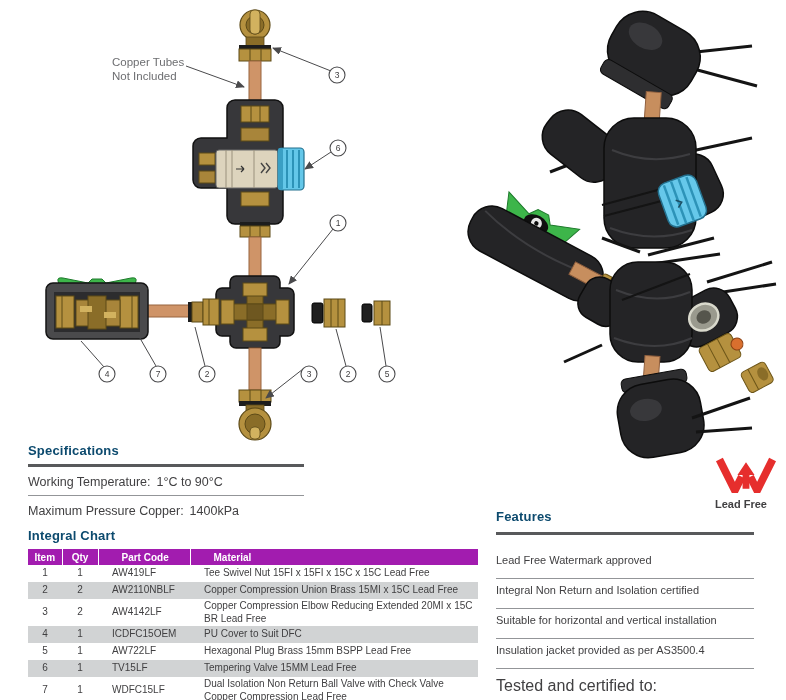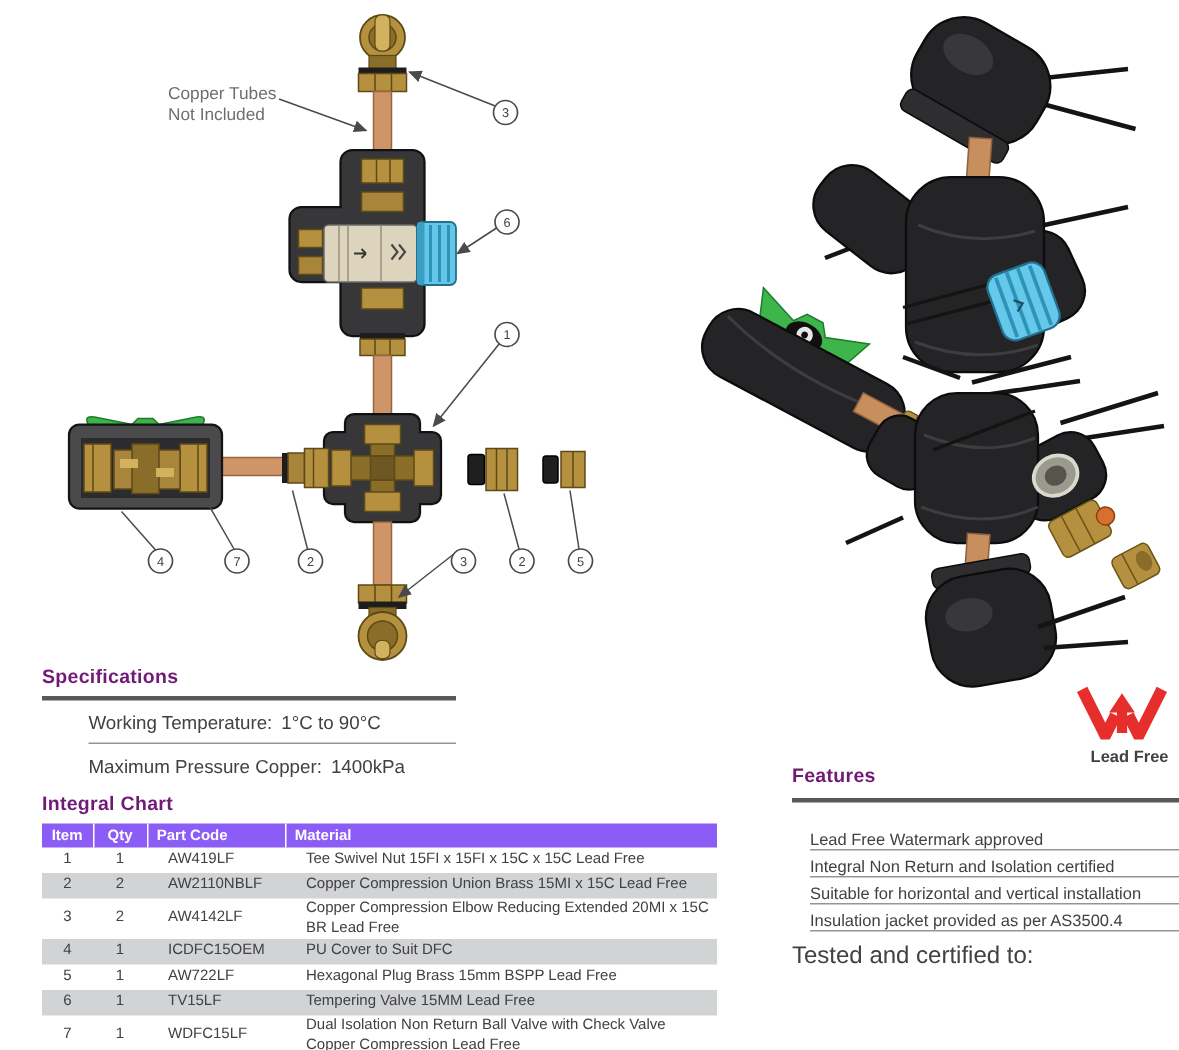--- a/index.html
+++ b/index.html
@@ -1,53 +1,53 @@
 <!DOCTYPE html>
 <html><head>
 <meta charset="utf-8">
 <style>
   html,body{margin:0;padding:0;background:#fff;}
   .page{position:relative;width:786px;height:700px;background:#ffffff;overflow:hidden;
         font-family:"Liberation Sans",sans-serif;color:#414042;border-radius:20px;}
   svg text{font-family:"Liberation Sans",sans-serif;}
 
   
-  .blue-head{color:#701a75;font-size:13px;font-weight:bold;letter-spacing:.2px;}
+  .blue-head{color:#0c4a6e;font-size:13px;font-weight:bold;letter-spacing:.2px;}
   .rule-thick{height:3px;background:#58595B;}
 
   
   .specs{position:absolute;left:28px;top:443px;width:276px;}
   .specs .rule-thick{margin-top:6px;}
-  .spec-row{font-size:12.5px;padding:8px 0 6px 0;color:#414042;margin-left:31px;}
+  .spec-row{font-size:12.5px;padding:8px 0 6px 0;color:#414042;}
   .spec-row.first{border-bottom:1px solid #939598;}
   .spec-row .lbl{margin-right:6px;}
 
   
   .chart-sec{position:absolute;left:28px;top:528px;width:452px;}
   table.comp{border-collapse:collapse;table-layout:fixed;width:450px;margin-top:6px;}
-  table.comp th{background:#8b5cf6;color:#fff;font-size:10px;font-weight:bold;
+  table.comp th{background:#a21caf;color:#fff;font-size:10px;font-weight:bold;
       height:16px;padding:0;text-align:left;border-left:1px solid #fff;}
   table.comp th:first-child{border-left:none;}
   table.comp th.c-item,table.comp th.c-qty{text-align:center;}
-  table.comp th.c-part,table.comp th.c-mat{padding-left:6px;}
+  table.comp th.c-part,table.comp th.c-mat{padding-left:23px;}
   table.comp td{font-size:10px;color:#414042;height:15px;padding:1px 0;vertical-align:middle;line-height:1.25;}
   table.comp td.c-item,table.comp td.c-qty{text-align:center;}
   table.comp td.c-part,table.comp td.c-mat{padding-left:14px;}
   table.comp tr.alt td{background:#D1D3D4;}
   col.c-item{width:34px;} col.c-qty{width:36px;} col.c-part{width:92px;} col.c-mat{width:288px;}
 
   
-  .features{position:absolute;left:528px;top:509px;width:258px;}
+  .features{position:absolute;left:496px;top:509px;width:258px;}
   .features .rule-thick{margin-top:8px;}
   .features ul{list-style:none;margin:14px 0 0 0;padding:0;}
-  .features li{font-size:11px;color:#414042;padding:5px 0 0 0;border-bottom:1px solid #939598;margin-left:12px;}
+  .features li{font-size:11px;color:#414042;padding:5px 0 12px 0;border-bottom:1px solid #939598;}
   .certified{margin-top:7px;font-size:16px;line-height:1.3;color:#414042;}
 
   
-  .watermark{position:absolute;left:715px;top:457px;width:64px;text-align:right;}
+  .watermark{position:absolute;left:715px;top:457px;width:64px;text-align:left;}
   .watermark .wm-label{font-size:11px;font-weight:bold;color:#414042;margin-top:1px;}
 
   .diagram-area{position:absolute;left:0;top:0;width:450px;height:445px;}
   .product-area{position:absolute;left:452px;top:0;width:334px;height:460px;}
 </style>
 </head>
 <body>
 
 <div class="page">
 

